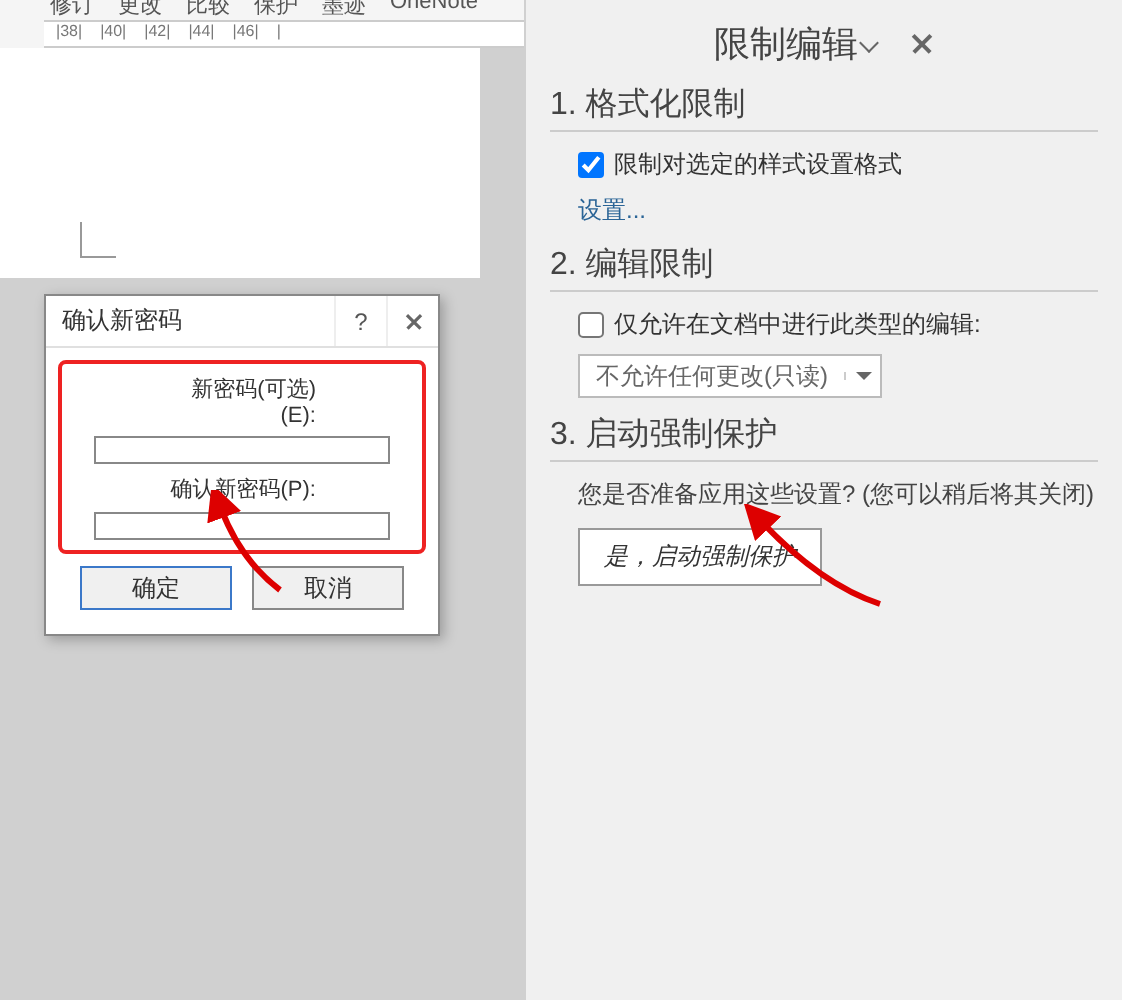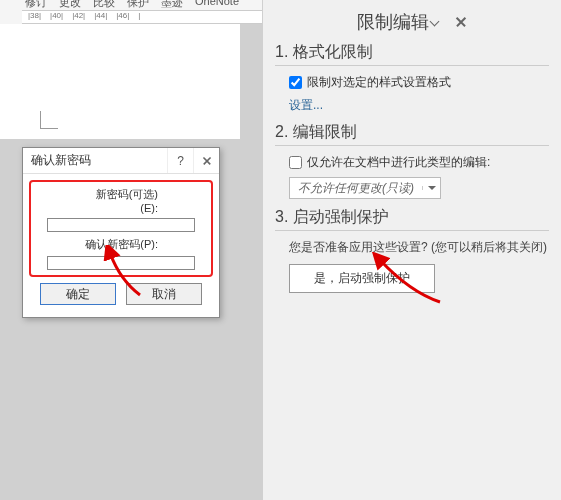--- a/index.html
+++ b/index.html
@@ -22,25 +22,25 @@
   .close-x::before { transform: rotate(45deg); }
   .close-x::after { transform: rotate(-45deg); }
 
   .section-heading { font-size: 16px; color: #444; border-bottom: 1px solid #ccc; padding-bottom: 2px; margin-bottom: 8px; margin-top: 6px; }
   .section-body { padding-left: 14px; margin-bottom: 8px; }
   .check-row { display: flex; align-items: center; gap: 5px; margin-bottom: 6px; }
   .check-row input[type=checkbox] { width: 13px; height: 13px; }
   .link { color: #2a6496; cursor: pointer; font-size: 12px; }
   .combo-row { display: flex; align-items: center; margin-top: 6px; }
   .combo { display: inline-flex; border: 1px solid #bbb; background: #fff; height: 22px; align-items: center; font-size: 12px; color: #666; }
-  .combo .ct { padding: 0 8px; font-style: italic; }
+  .combo .ct { padding: 0 8px; }
   .combo .arr { width: 18px; border-left: 1px solid #ccc; display: flex; align-items: center; justify-content: center; }
   .combo .arr::before { content: ''; width: 0; height: 0; border-left: 4px solid transparent; border-right: 4px solid transparent; border-top: 4px solid #666; }
   .question { font-size: 12px; color: #444; margin-bottom: 8px; }
-  .start-btn { display: inline-block; padding: 5px 24px; border: 1px solid #999; background: #fff; font-size: 12px; cursor: pointer; }
+  .start-btn { display: inline-block; padding: 5px 12px; border: 1px solid #999; background: #fff; font-size: 12px; cursor: pointer; font-style: italic; }
 
   .dialog { position: absolute; top: 147px; left: 22px; width: 198px; background: #fff; border: 1px solid #888; box-shadow: 2px 2px 6px rgba(0,0,0,0.25); }
   .dlg-titlebar { height: 26px; display: flex; align-items: center; justify-content: space-between; padding: 0 0 0 8px; border-bottom: 1px solid #e0e0e0; font-size: 12px; }
   .dlg-title-btns { display: flex; height: 100%; }
   .dlg-tbtn { width: 26px; display: flex; align-items: center; justify-content: center; color: #555; font-size: 12px; border-left: 1px solid #eee; }
   .dlg-body { padding: 6px; }
   .redbox { border: 2px solid #e22; border-radius: 4px; padding: 5px 5px; }
   .fr { display: flex; align-items: center; margin-bottom: 5px; gap: 4px; flex-direction: column; }
   .fr label { font-size: 11px; color: #333; width: 74px; text-align: right; }
   .fr input { flex: 1; height: 18px; border: 1px solid #888; font-size: 11px; padding: 0 2px; }

